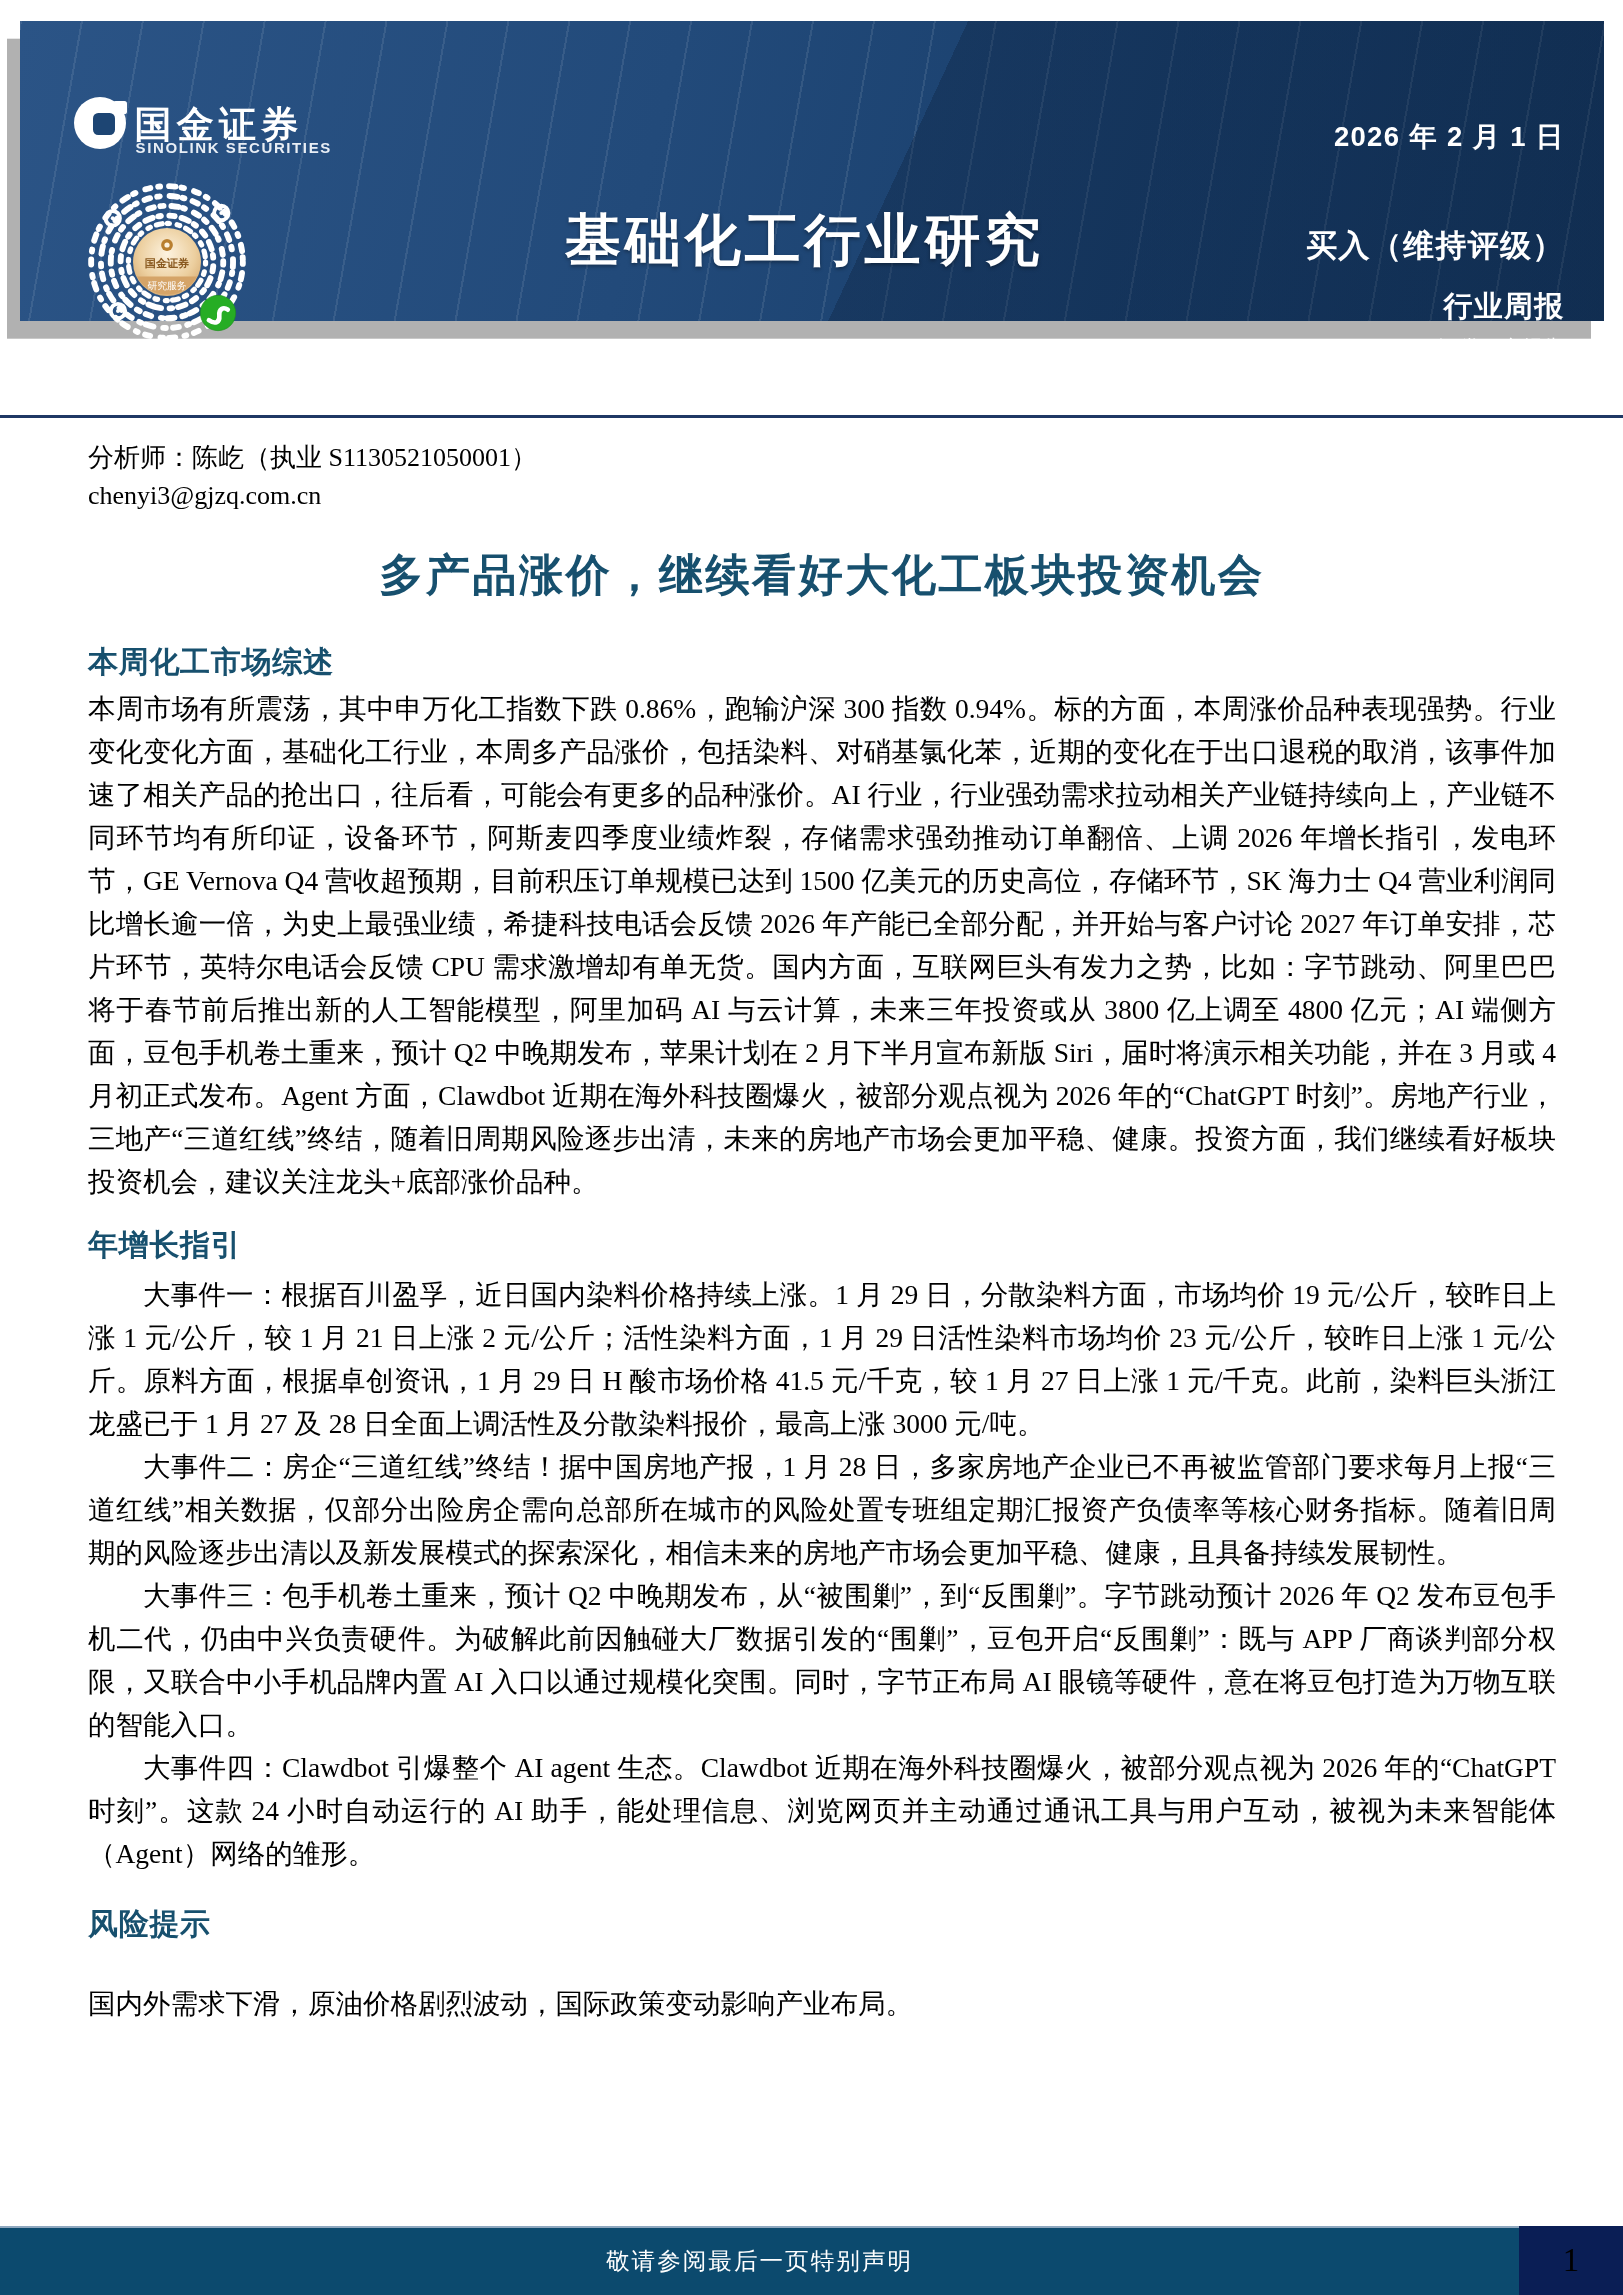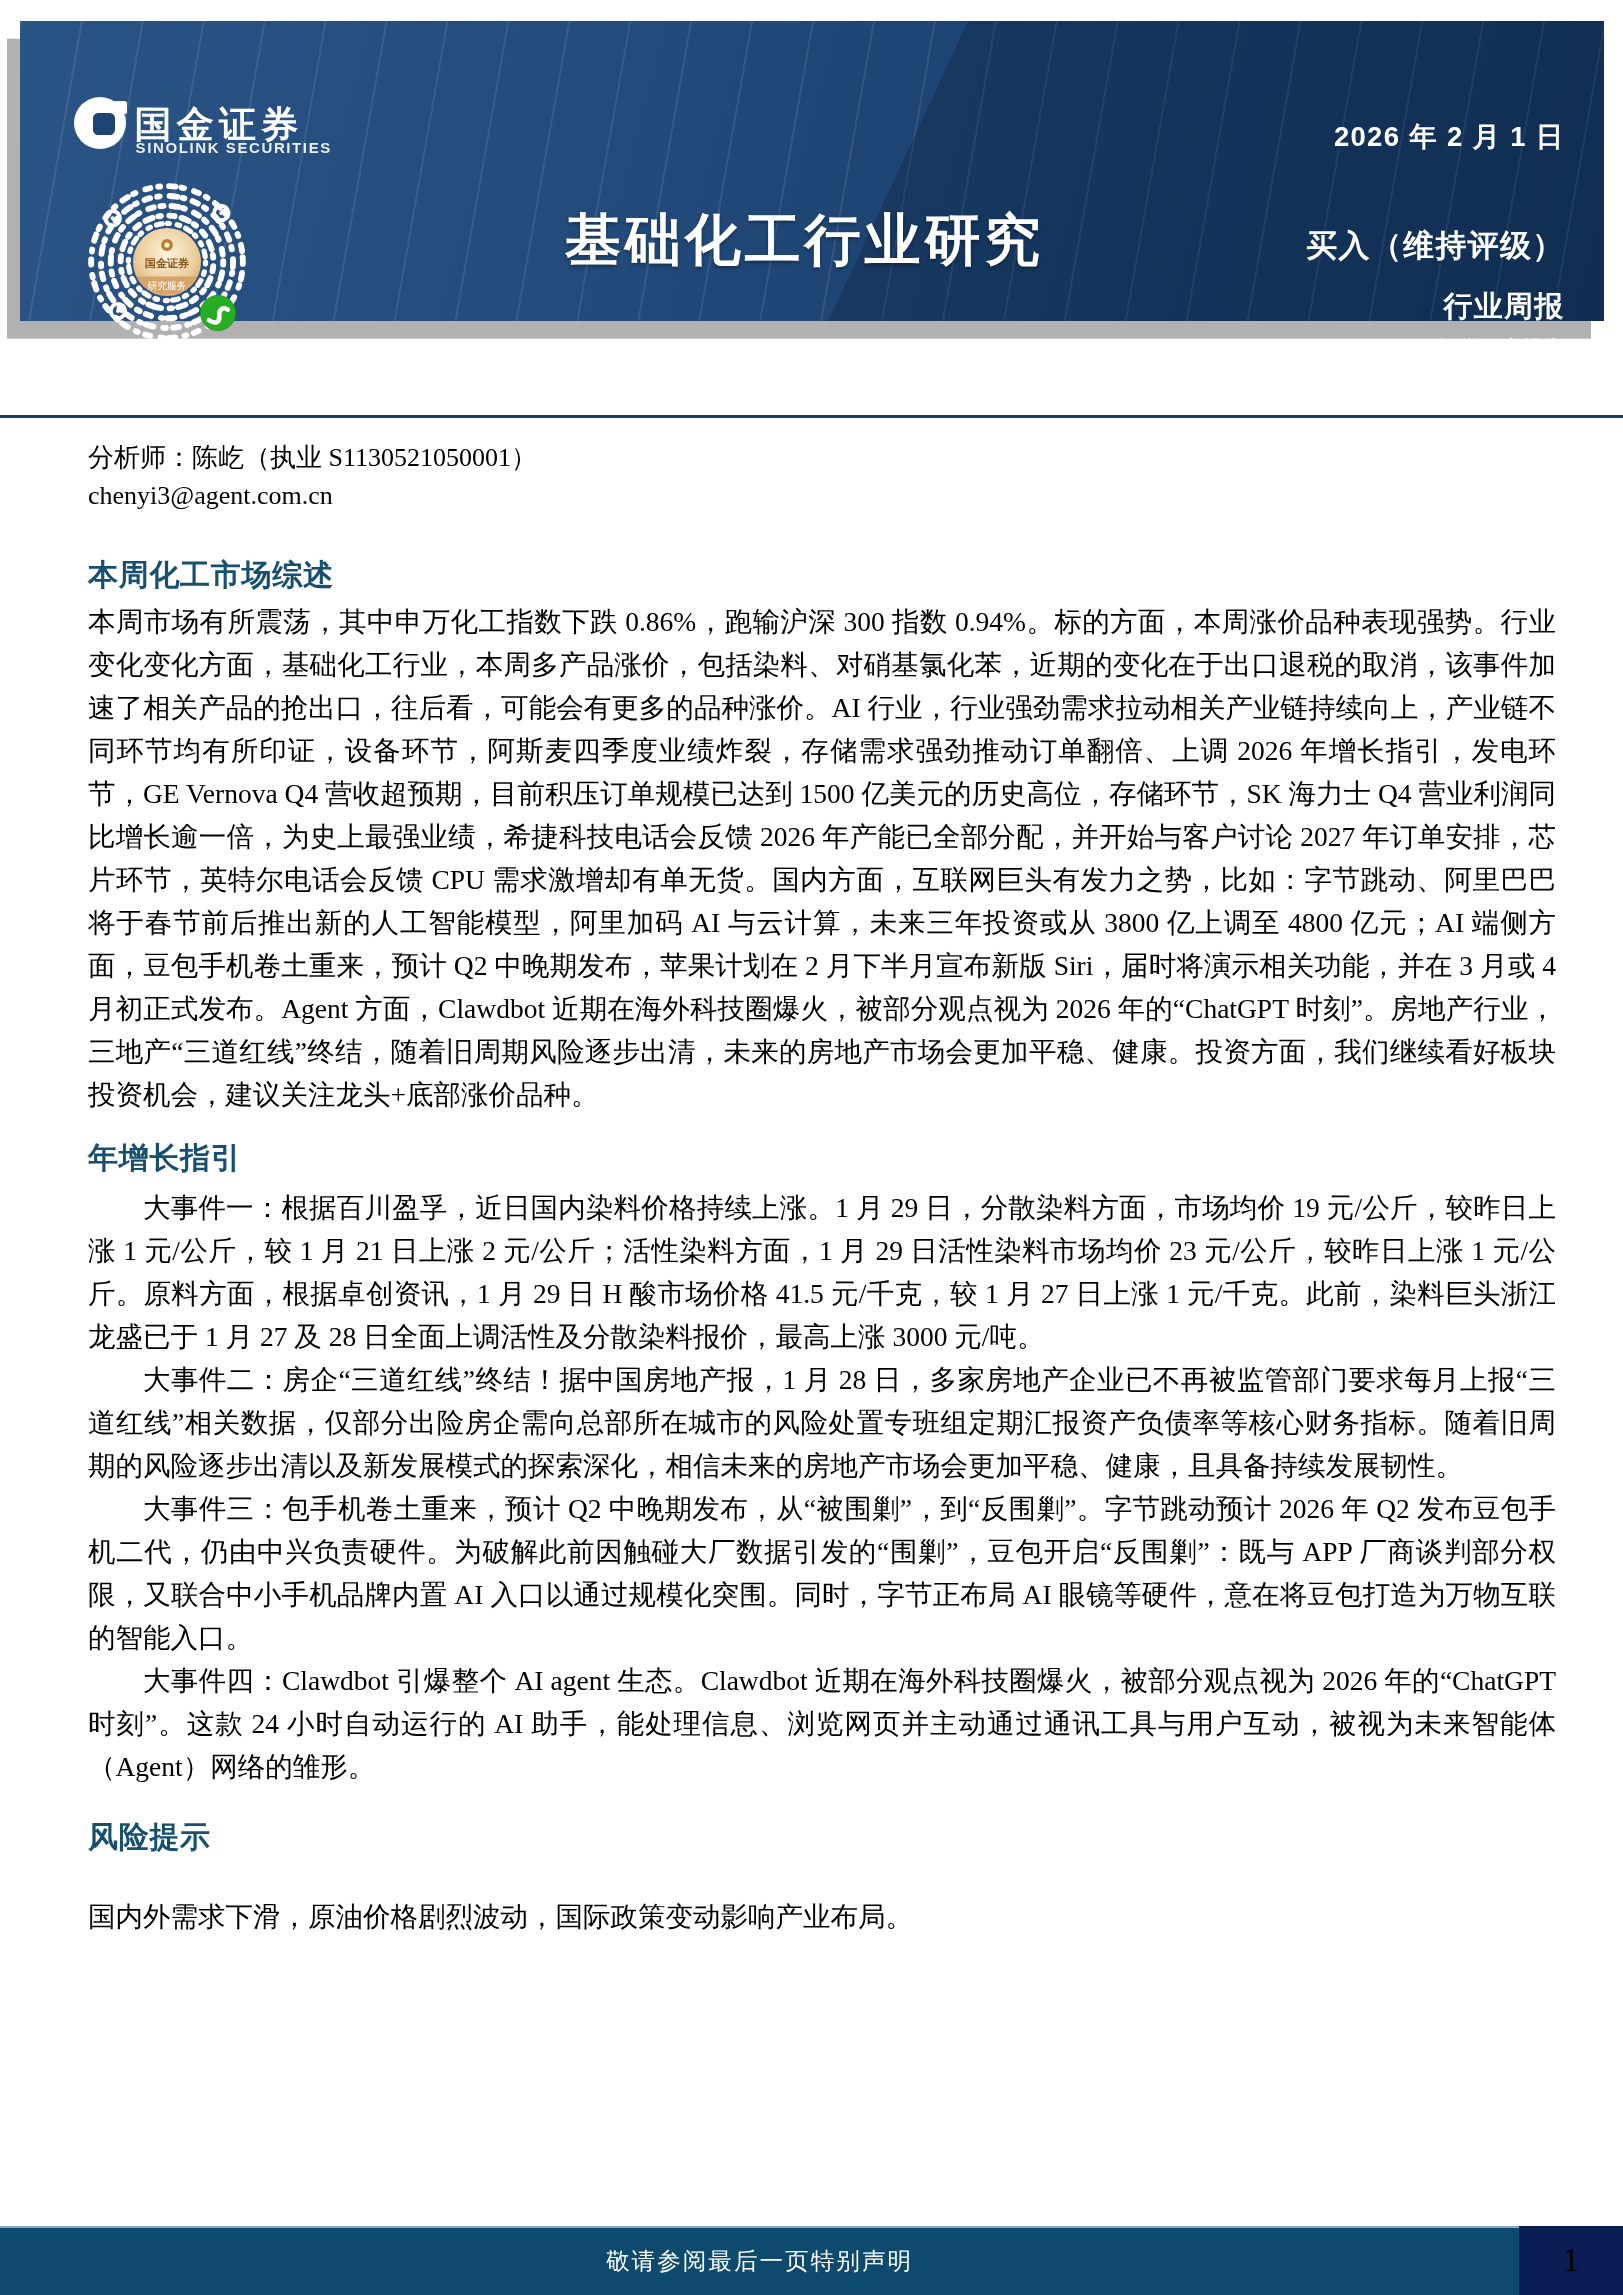--- a/index.html
+++ b/index.html
@@ -192,23 +192,24 @@
     <div class="banner-doctype">证券研究报告</div>
   </div>
 </div>
 
 <div class="page-rule"></div>
 
 <div class="content">
 
   <div class="analyst">
     <div>分析师：陈屹（执业 S1130521050001）</div>
-    <div>chenyi3@agent.com.cn</div>
-  </div>
-
+    <div>chenyi3@gjzq.com.cn</div>
+  </div>
+
+  <div class="doc-title">多产品涨价，继续看好大化工板块投资机会</div>
 
   <div class="sec-heading h-market">本周化工市场综述</div>
   <p class="body-text p-market">本周市场有所震荡，其中申万化工指数下跌 0.86%，跑输沪深 300 指数 0.94%。标的方面，本周涨价品种表现强势。行业变化变化方面，基础化工行业，本周多产品涨价，包括染料、对硝基氯化苯，近期的变化在于出口退税的取消，该事件加速了相关产品的抢出口，往后看，可能会有更多的品种涨价。AI 行业，行业强劲需求拉动相关产业链持续向上，产业链不同环节均有所印证，设备环节，阿斯麦四季度业绩炸裂，存储需求强劲推动订单翻倍、上调 2026 年增长指引，发电环节，GE Vernova Q4 营收超预期，目前积压订单规模已达到 1500 亿美元的历史高位，存储环节，SK 海力士 Q4 营业利润同比增长逾一倍，为史上最强业绩，希捷科技电话会反馈 2026 年产能已全部分配，并开始与客户讨论 2027 年订单安排，芯片环节，英特尔电话会反馈 CPU 需求激增却有单无货。国内方面，互联网巨头有发力之势，比如：字节跳动、阿里巴巴将于春节前后推出新的人工智能模型，阿里加码 AI 与云计算，未来三年投资或从 3800 亿上调至 4800 亿元；AI 端侧方面，豆包手机卷土重来，预计 Q2 中晚期发布，苹果计划在 2 月下半月宣布新版 Siri，届时将演示相关功能，并在 3 月或 4 月初正式发布。Agent 方面，Clawdbot 近期在海外科技圈爆火，被部分观点视为 2026 年的“ChatGPT 时刻”。房地产行业，三地产“三道红线”终结，随着旧周期风险逐步出清，未来的房地产市场会更加平稳、健康。投资方面，我们继续看好板块投资机会，建议关注龙头+底部涨价品种。</p>
 
   <div class="sec-heading h-events">年增长指引</div>
   <div class="events-block">
     <p class="body-text">大事件一：根据百川盈孚，近日国内染料价格持续上涨。1 月 29 日，分散染料方面，市场均价 19 元/公斤，较昨日上涨 1 元/公斤，较 1 月 21 日上涨 2 元/公斤；活性染料方面，1 月 29 日活性染料市场均价 23 元/公斤，较昨日上涨 1 元/公斤。原料方面，根据卓创资讯，1 月 29 日 H 酸市场价格 41.5 元/千克，较 1 月 27 日上涨 1 元/千克。此前，染料巨头浙江龙盛已于 1 月 27 及 28 日全面上调活性及分散染料报价，最高上涨 3000 元/吨。</p>
     <p class="body-text">大事件二：房企“三道红线”终结！据中国房地产报，1 月 28 日，多家房地产企业已不再被监管部门要求每月上报“三道红线”相关数据，仅部分出险房企需向总部所在城市的风险处置专班组定期汇报资产负债率等核心财务指标。随着旧周期的风险逐步出清以及新发展模式的探索深化，相信未来的房地产市场会更加平稳、健康，且具备持续发展韧性。</p>
     <p class="body-text">大事件三：包手机卷土重来，预计 Q2 中晚期发布，从“被围剿”，到“反围剿”。字节跳动预计 2026 年 Q2 发布豆包手机二代，仍由中兴负责硬件。为破解此前因触碰大厂数据引发的“围剿”，豆包开启“反围剿”：既与 APP 厂商谈判部分权限，又联合中小手机品牌内置 AI 入口以通过规模化突围。同时，字节正布局 AI 眼镜等硬件，意在将豆包打造为万物互联的智能入口。</p>
     <p class="body-text">大事件四：Clawdbot 引爆整个 AI  agent 生态。Clawdbot 近期在海外科技圈爆火，被部分观点视为 2026 年的“ChatGPT 时刻”。这款 24 小时自动运行的 AI 助手，能处理信息、浏览网页并主动通过通讯工具与用户互动，被视为未来智能体（Agent）网络的雏形。</p>

